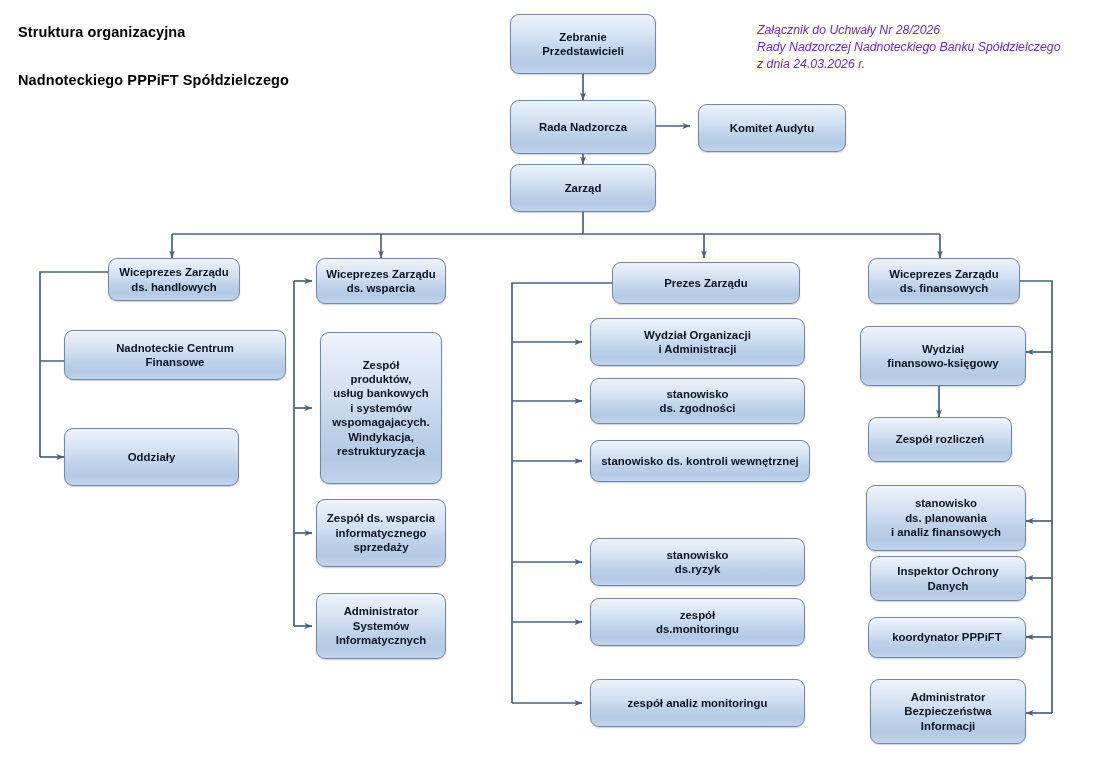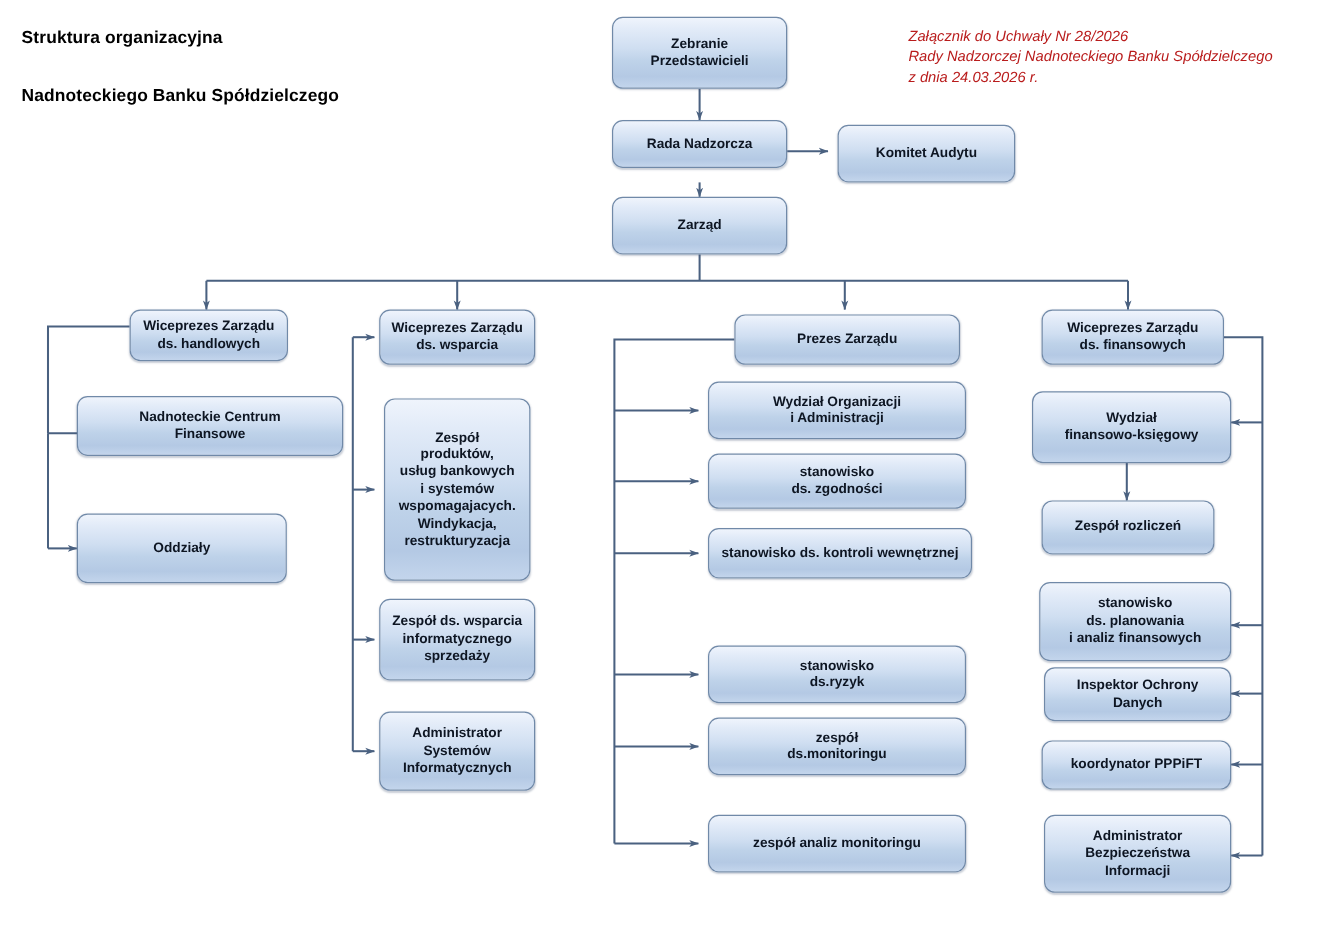--- a/index.html
+++ b/index.html
@@ -29,21 +29,21 @@
   #title-2 { left: 18px; top: 72px; }
 
   
   #annotation {
     position: absolute;
     left: 757px;
     top: 22px;
     font-style: italic;
     font-size: 12.3px;
     line-height: 17px;
-    color: #b91c1c;
+    color: #6d28d9;
     white-space: nowrap;
   }
 
   
   #connectors {
     position: absolute;
     left: 0;
     top: 0;
     width: 1111px;
     height: 771px;
@@ -75,21 +75,21 @@
     box-shadow: 0 1px 1.5px rgba(60,80,110,0.28);
   }
   .node span { display: block; }
 </style>
 </head>
 <body>
 
 <div id="page">
 
   <div class="title-line" id="title-1">Struktura organizacyjna</div>
-  <div class="title-line" id="title-2">Nadnoteckiego Banku Spółdzielczego</div>
+  <div class="title-line" id="title-2">Nadnoteckiego PPPiFT Spółdzielczego</div>
 
   <div id="annotation">
     <div>Załącznik do Uchwały Nr 28/2026</div>
     <div>Rady Nadzorczej Nadnoteckiego Banku Spółdzielczego</div>
     <div>z dnia 24.03.2026 r.</div>
   </div>
 
   <svg id="connectors" viewBox="0 0 1111 771">
     <defs>
       <marker id="arrow" markerWidth="9" markerHeight="9" refX="7.6" refY="3.2" orient="auto" markerUnits="userSpaceOnUse">
@@ -139,21 +139,21 @@
 
       <path d="M939,376 L939,417" marker-end="url(#arrow)"></path>
 
     </g>
   </svg>
 
   <div class="node" style="left:510px; top:14px; width:146px; height:60px;">
     <span>Zebranie<br>Przedstawicieli</span>
   </div>
 
-  <div class="node" style="left:510px; top:100px; width:146px; height:40px;">
+  <div class="node" style="left:510px; top:100px; width:146px; height:54px;">
     <span>Rada Nadzorcza</span>
   </div>
 
   <div class="node" style="left:698px; top:104px; width:148px; height:48px;">
     <span>Komitet Audytu</span>
   </div>
 
   <div class="node" style="left:510px; top:164px; width:146px; height:48px;">
     <span>Zarząd</span>
   </div>

